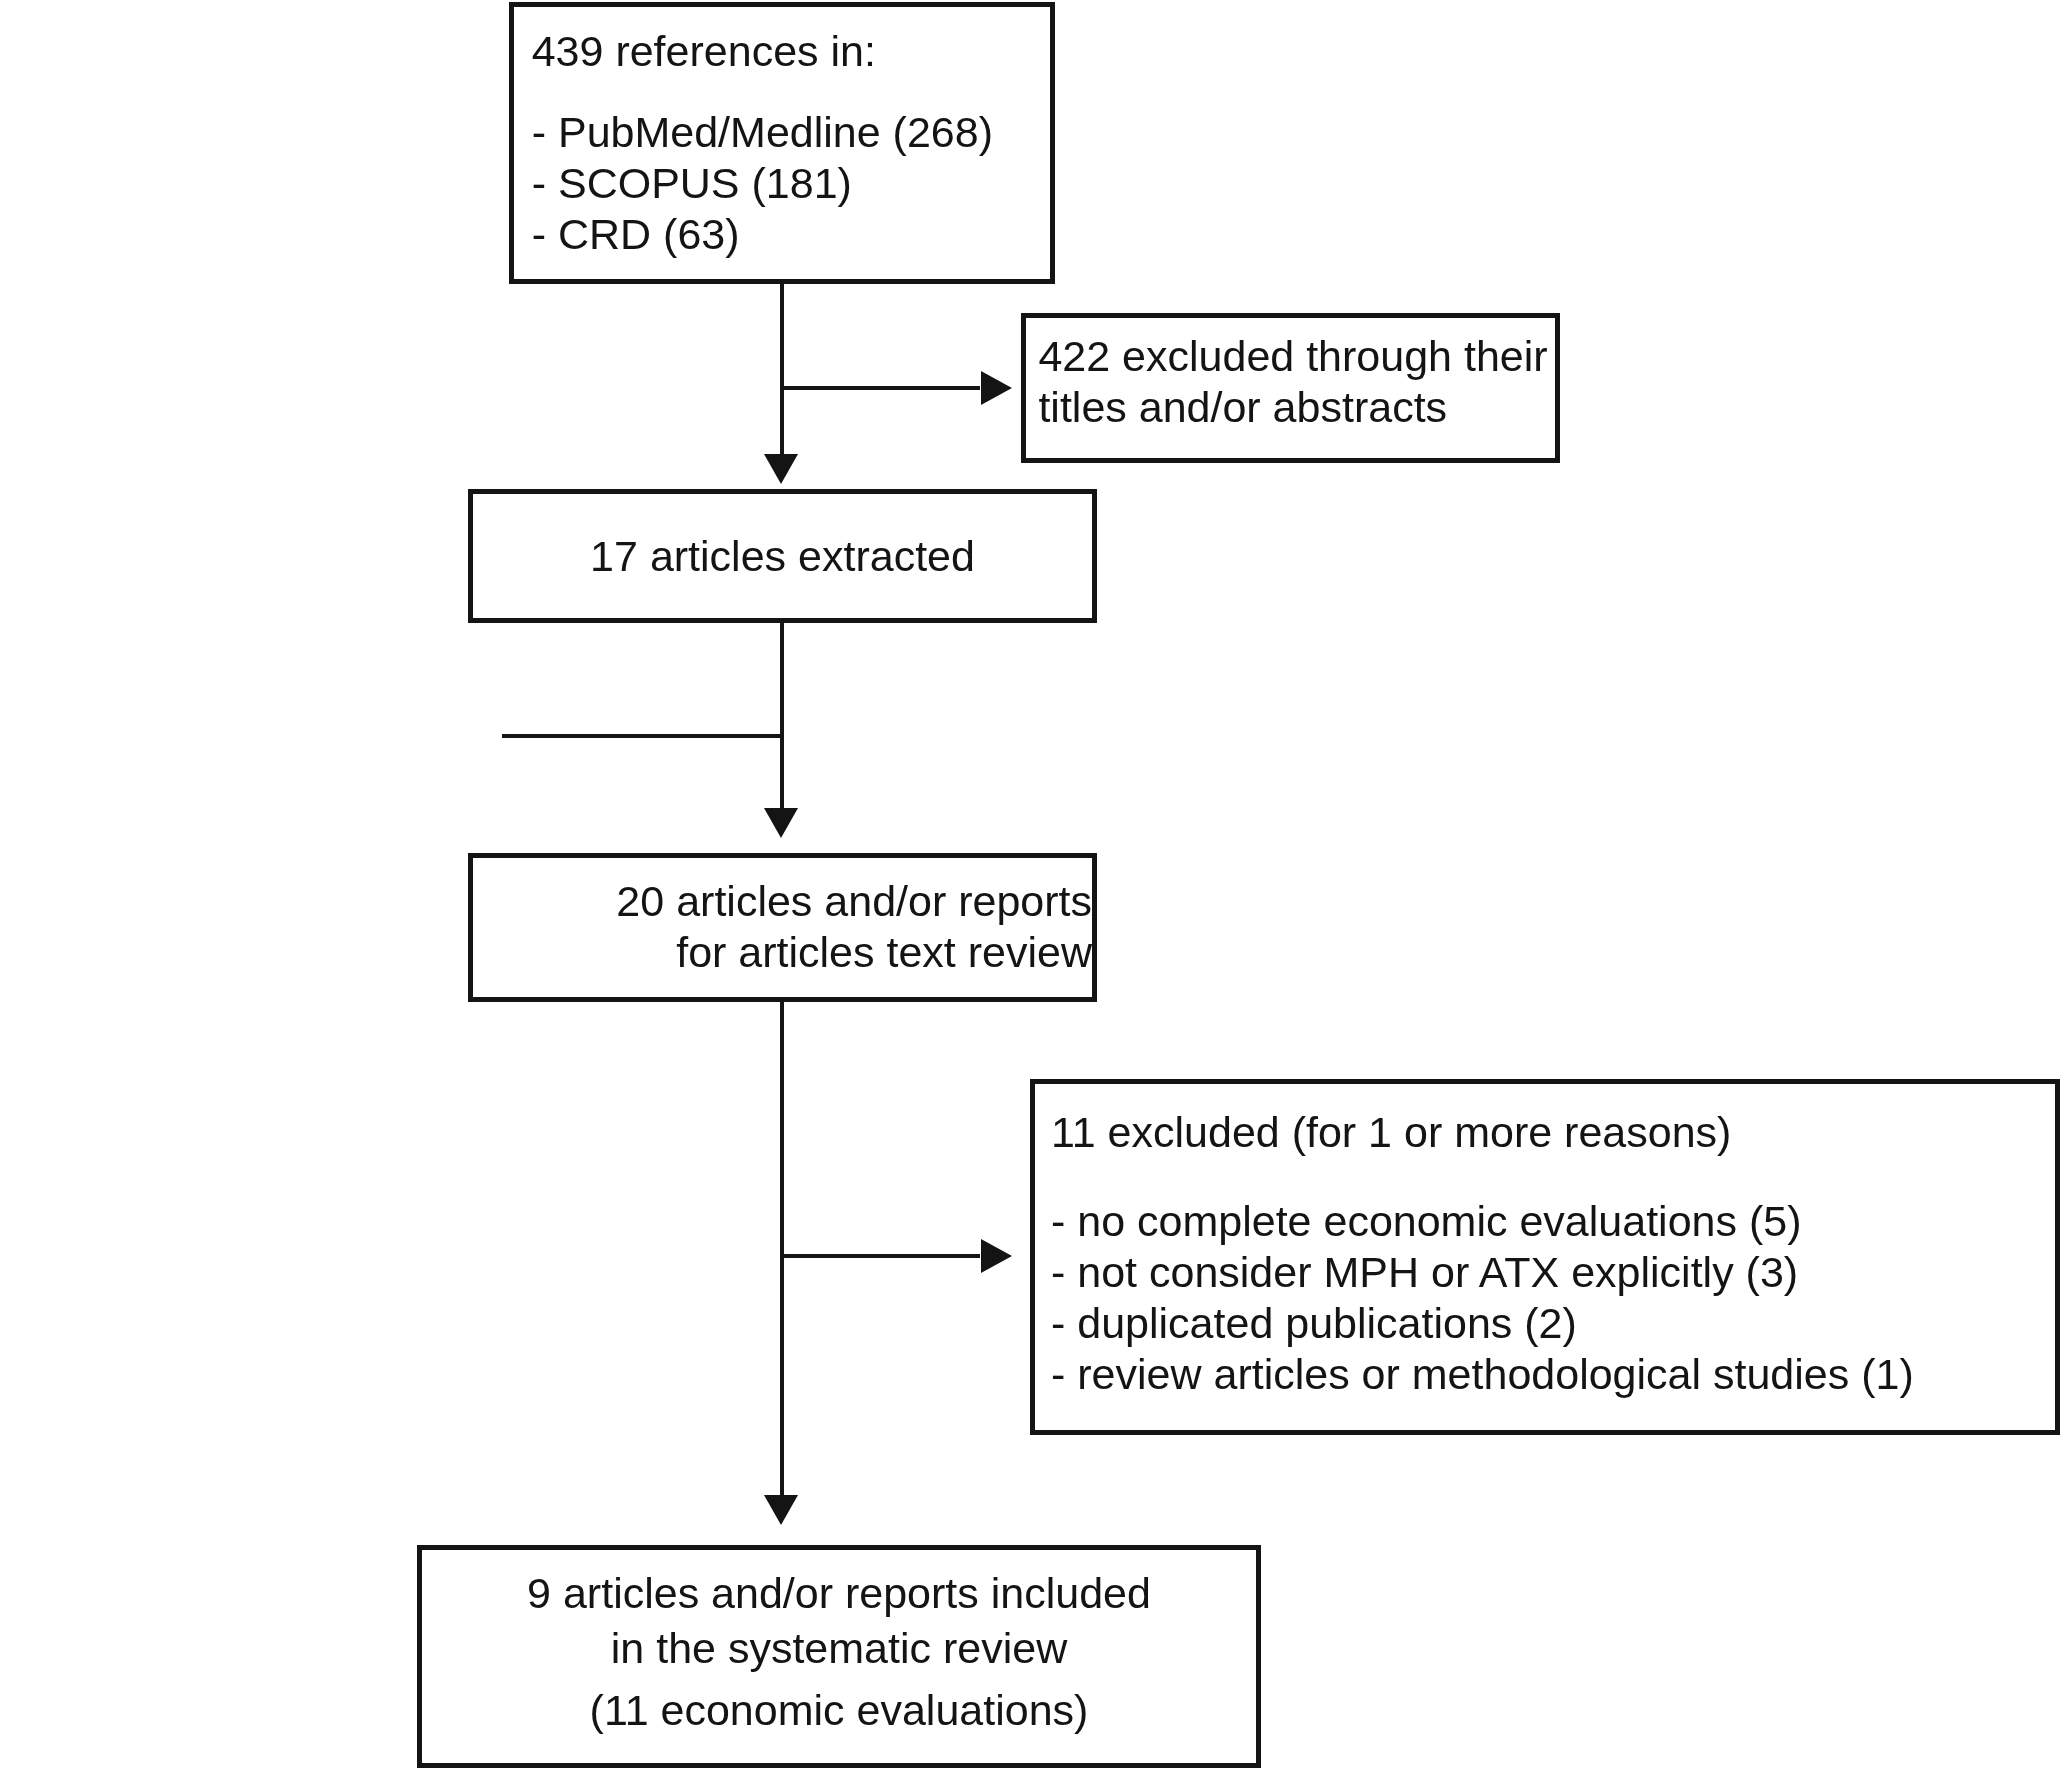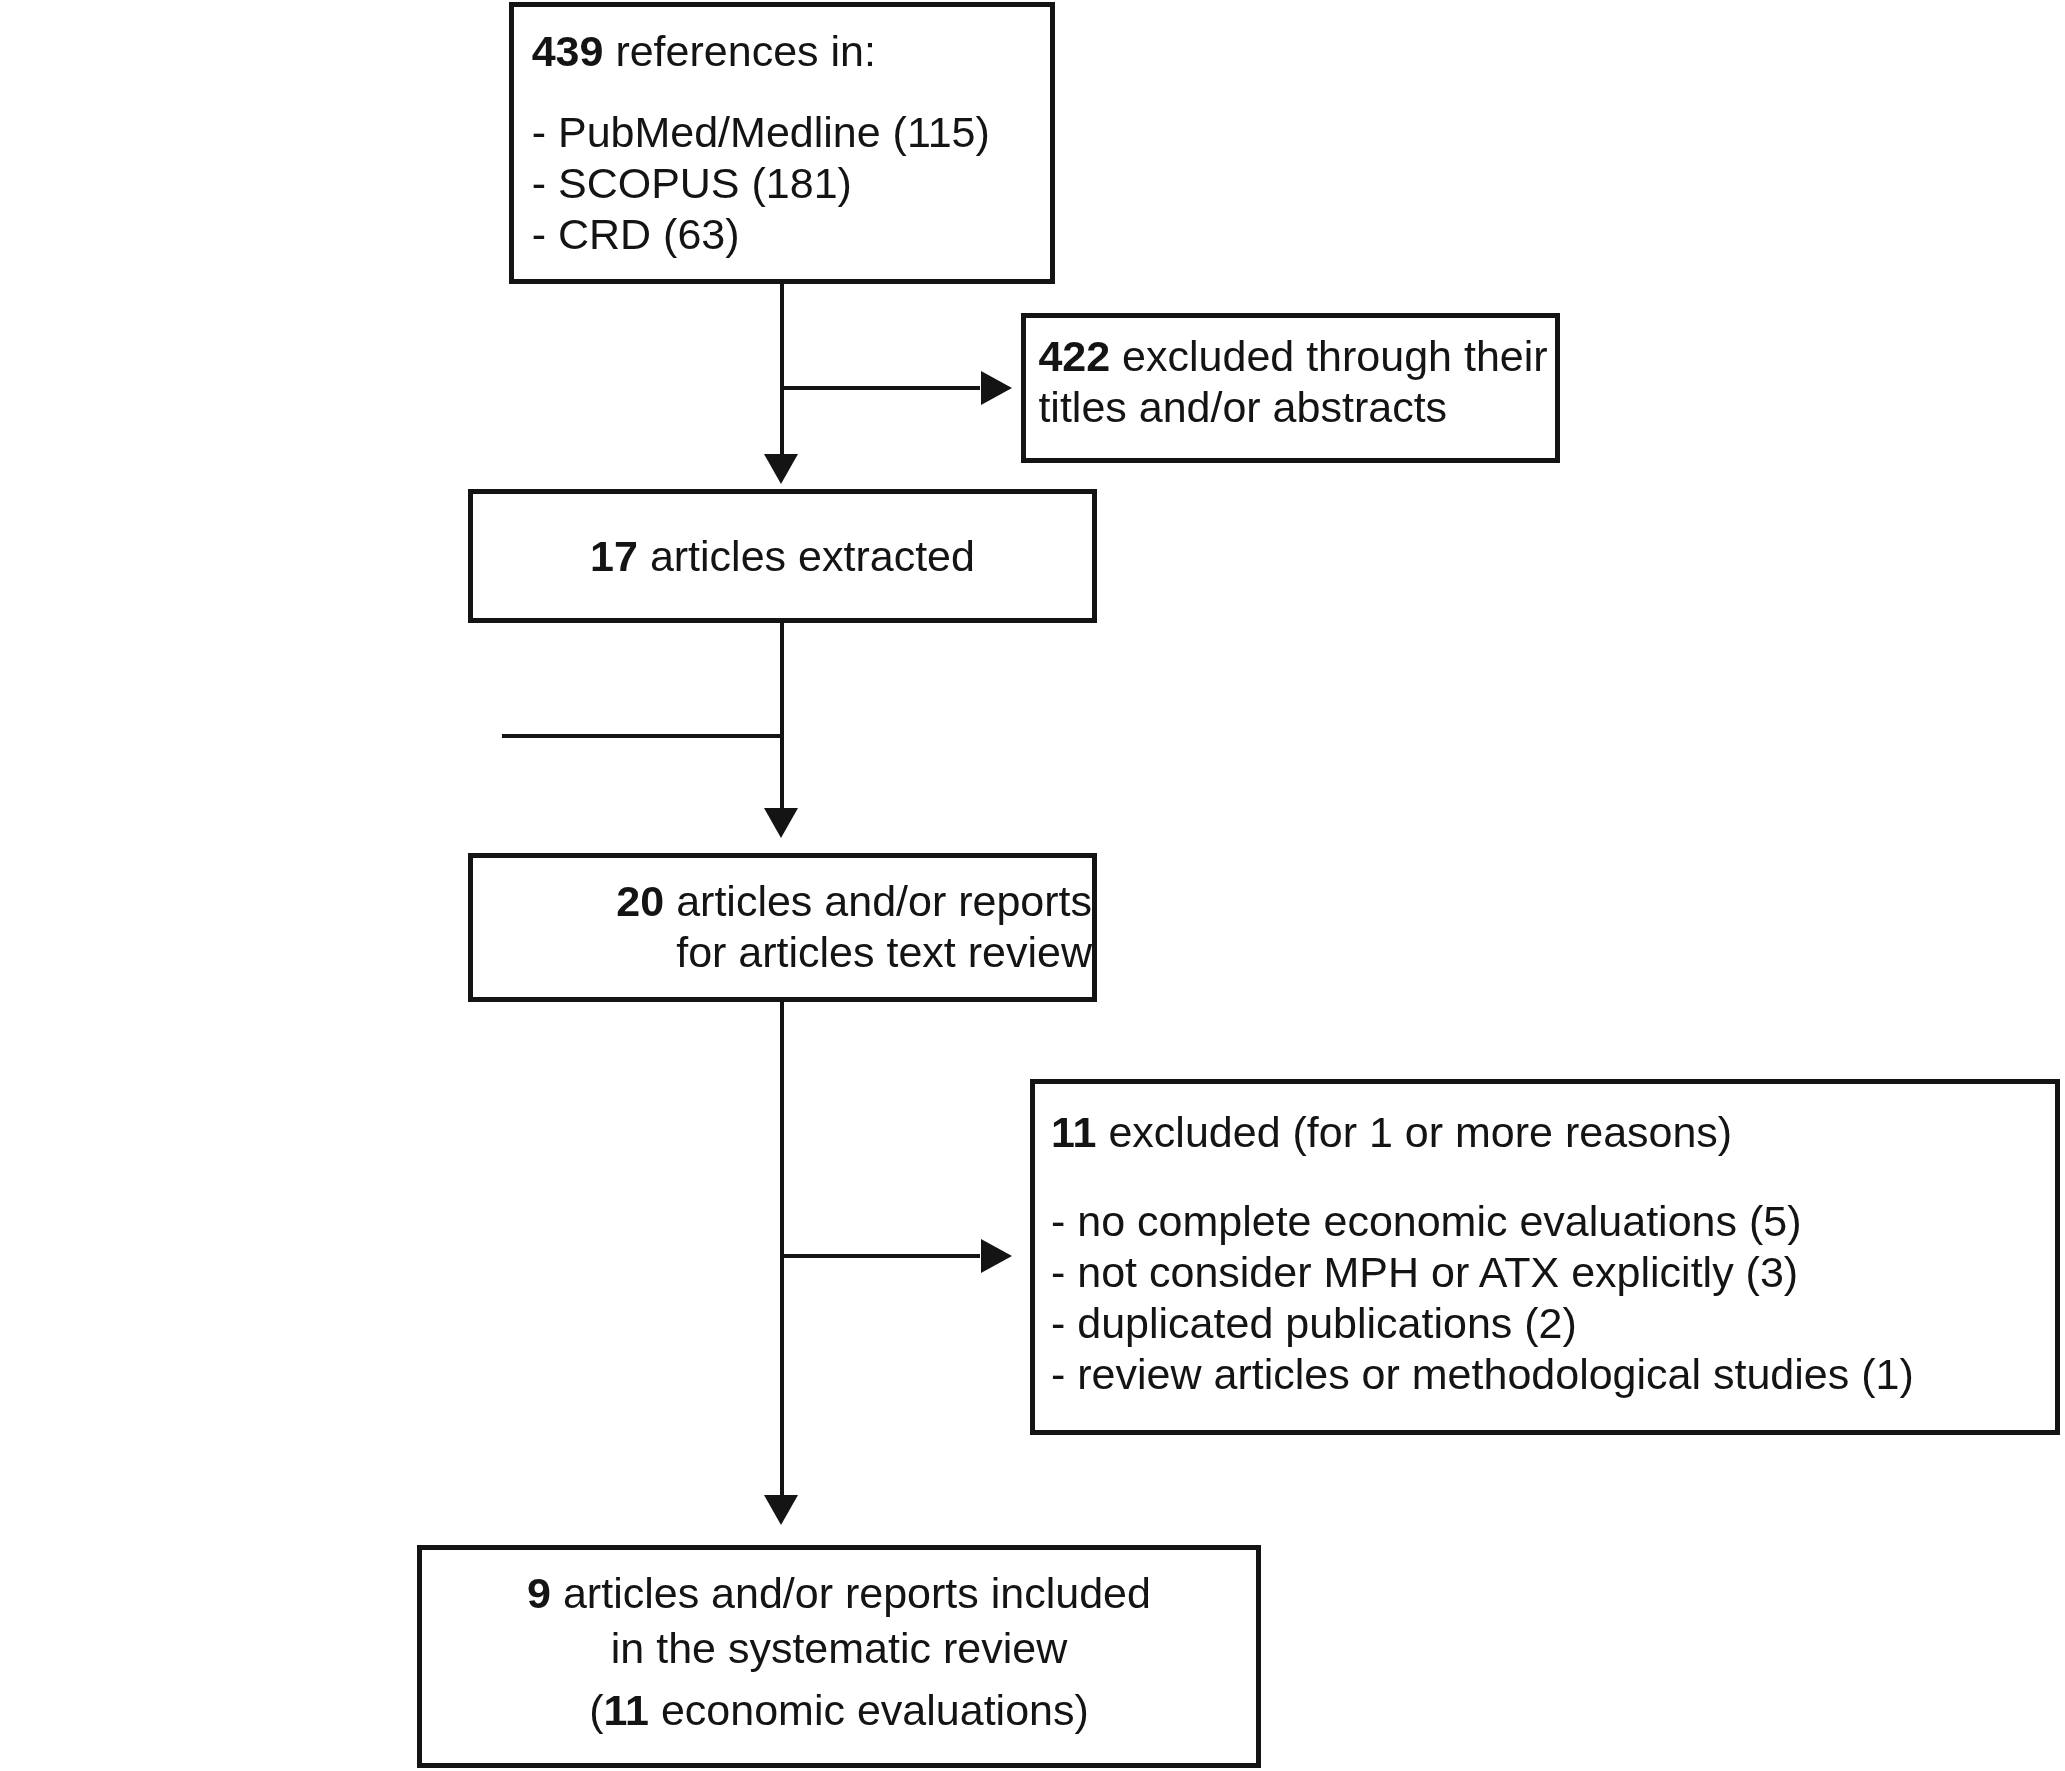--- a/index.html
+++ b/index.html
@@ -17,21 +17,21 @@
     font-size:43px;
     line-height:51px;
     overflow:hidden;
   }
   .node{
     position:absolute;
     background:var(--paper);
     border:5.3px solid var(--ink);
     box-sizing:border-box;
   }
-  .node b{font-weight:bold;}
+  .node b{font-weight:normal;}
   .line{position:absolute;background:var(--ink);}
   .line.v{width:4.4px;}
   .line.h{height:4.4px;}
   .arrow-down{
     position:absolute;width:0;height:0;
     border-left:17.7px solid transparent;
     border-right:17.7px solid transparent;
     border-top:30px solid var(--ink);
   }
   .arrow-right{
@@ -70,21 +70,21 @@
 
   <div class="line v" style="left:780px;top:998px;height:497px"></div>
   <div class="arrow-down" style="left:764px;top:1495px"></div>
 
   <div class="line h" style="left:780px;top:1254px;width:200px"></div>
   <div class="arrow-right" style="left:981px;top:1239px"></div>
 
   <div class="node n-references">
     <div><b>439</b><span> references in:</span></div>
     <div class="gap-list-1">
-      <div>- PubMed/Medline (115)</div>
+      <div>- PubMed/Medline (268)</div>
       <div>- SCOPUS (181)</div>
       <div>- CRD (63)</div>
     </div>
   </div>
 
   <div class="node n-excluded-titles">
     <div><b>422</b><span> excluded through their</span></div>
     <div>titles and/or abstracts</div>
   </div>
 

